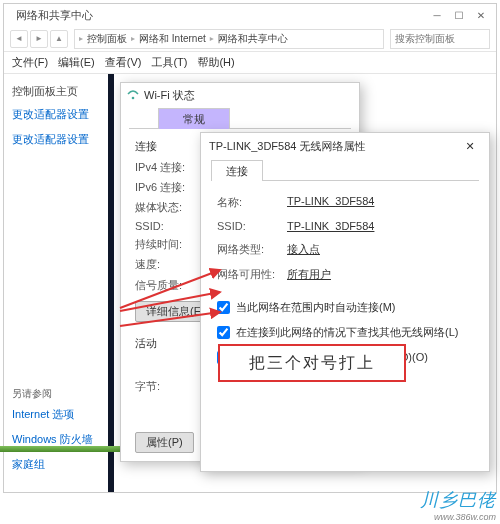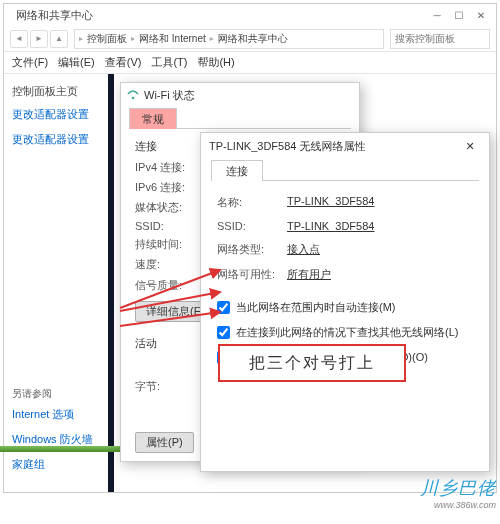--- a/index.html
+++ b/index.html
@@ -28,21 +28,21 @@
 .main h3{color:#1e6b3a;font-size:14px;font-weight:normal;margin-bottom:10px;}
 .main .sub{color:#333;font-size:11px;margin-bottom:10px;}
 .main .net{margin-left:10px;font-size:11px;color:#333;line-height:18px;}
 .main .net .lk{color:#0066cc;}
 
 .wifi{left:120px;top:82px;width:240px;height:380px;box-shadow:3px 3px 12px rgba(0,0,0,.25);}
 .wifi .ttl{height:24px;display:flex;align-items:center;padding:0 6px;font-size:11px;color:#333;}
 .wifi .ttl .ico{width:12px;height:10px;margin-right:5px;display:inline-block;}
 .wifi .ttl .ico svg{display:block;}
 .wifi .tabs{display:flex;height:22px;border-bottom:1px solid #ccc;margin:0 8px;font-size:11px;}
-.wifi .tabs .tab{padding:3px 12px;border:1px solid #ccc;border-bottom:none;background:#fca5a5;margin-right:2px;position:relative;top:1px;}
+.wifi .tabs .tab{padding:3px 24px;border:1px solid #ccc;border-bottom:none;background:#c4b5fd;margin-right:2px;position:relative;top:1px;margin-left:29px;}
 .wifi .body{padding:10px 14px;font-size:11px;color:#333;}
 .wifi .grp{margin-bottom:10px;}
 .wifi .grp .gh{margin-bottom:6px;}
 .wifi .row{display:flex;margin-bottom:5px;}
 .wifi .row .lbl{width:68px;color:#555;}
 .wifi .btn{border:1px solid #adadad;background:#e1e1e1;padding:2px 10px;font-size:11px;border-radius:2px;display:inline-block;}
 .wifi .sigrow{margin-top:6px;}
 .wifi .bars{display:inline-flex;align-items:flex-end;gap:1px;margin-left:4px;vertical-align:middle;}
 .wifi .bars i{width:3px;background:#4caf50;}
 .wifi .bars i:nth-child(1){height:4px;}
@@ -61,21 +61,21 @@
 .prop .body{padding:14px 16px;font-size:11px;}
 .prop .irow{display:flex;margin-bottom:10px;}
 .prop .irow .lbl{width:70px;color:#555;}
 .prop .irow .val{color:#333;text-decoration:underline;}
 .prop .cks{margin-top:18px;}
 .prop .ck{display:flex;align-items:flex-start;margin-bottom:10px;gap:6px;}
 .prop .ck input{margin-top:1px;}
 .arrow{position:absolute;pointer-events:none;}
 .arrow svg{overflow:visible;}
 .annot{position:absolute;left:218px;top:344px;width:188px;height:38px;border:2px solid #d33;display:flex;align-items:center;justify-content:center;font-size:16px;color:#333;letter-spacing:2px;background:#fff;}
-.wm{position:absolute;right:4px;bottom:14px;font-size:18px;font-style:italic;color:#2aa0d8;letter-spacing:1px;}
+.wm{position:absolute;right:4px;bottom:2px;font-size:18px;font-style:italic;color:#2aa0d8;letter-spacing:1px;}
 .wm .u{font-size:9px;color:#888;display:block;text-align:right;letter-spacing:0;}
 .band{position:absolute;left:0;bottom:72px;width:120px;height:6px;background:linear-gradient(#7fbf5a,#4a8a2a);}
 </style>
 </head>
 <body>
 
 <div class="win mainwin">
   <div class="titlebar">
     <span class="t">网络和共享中心</span>
     <div class="wctl">

